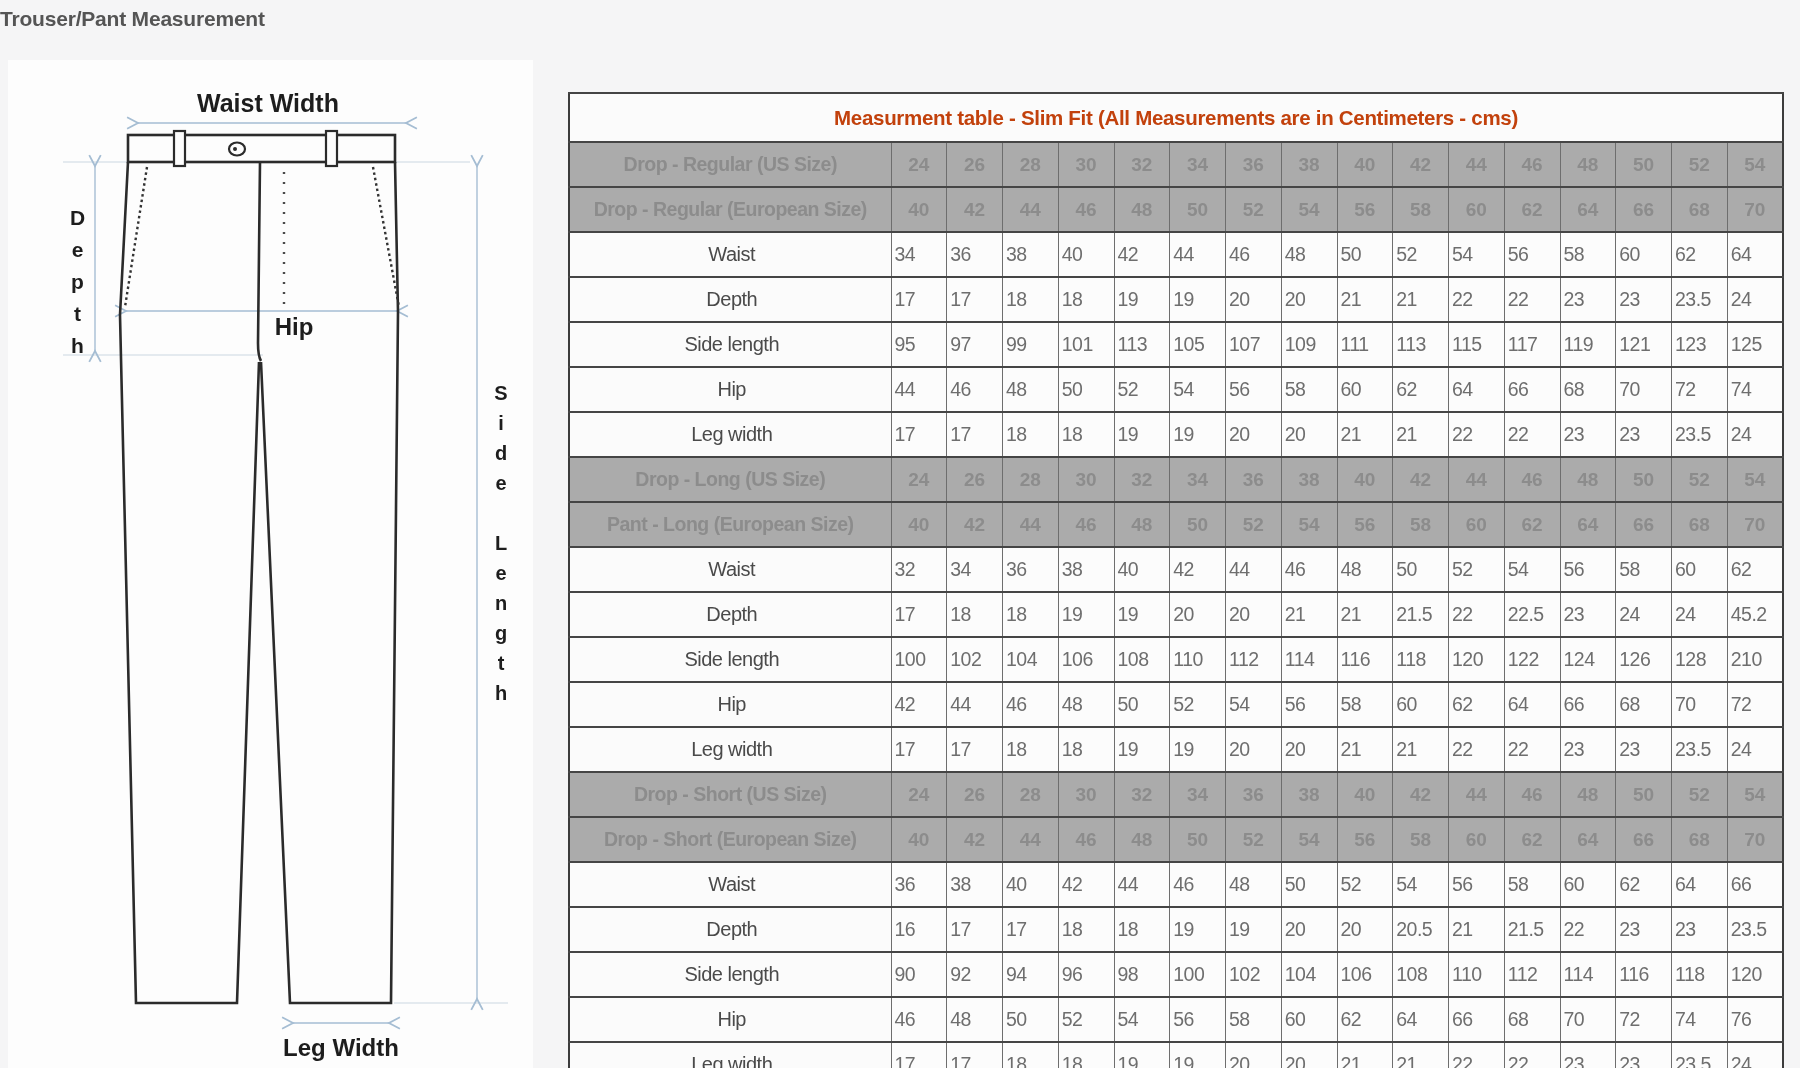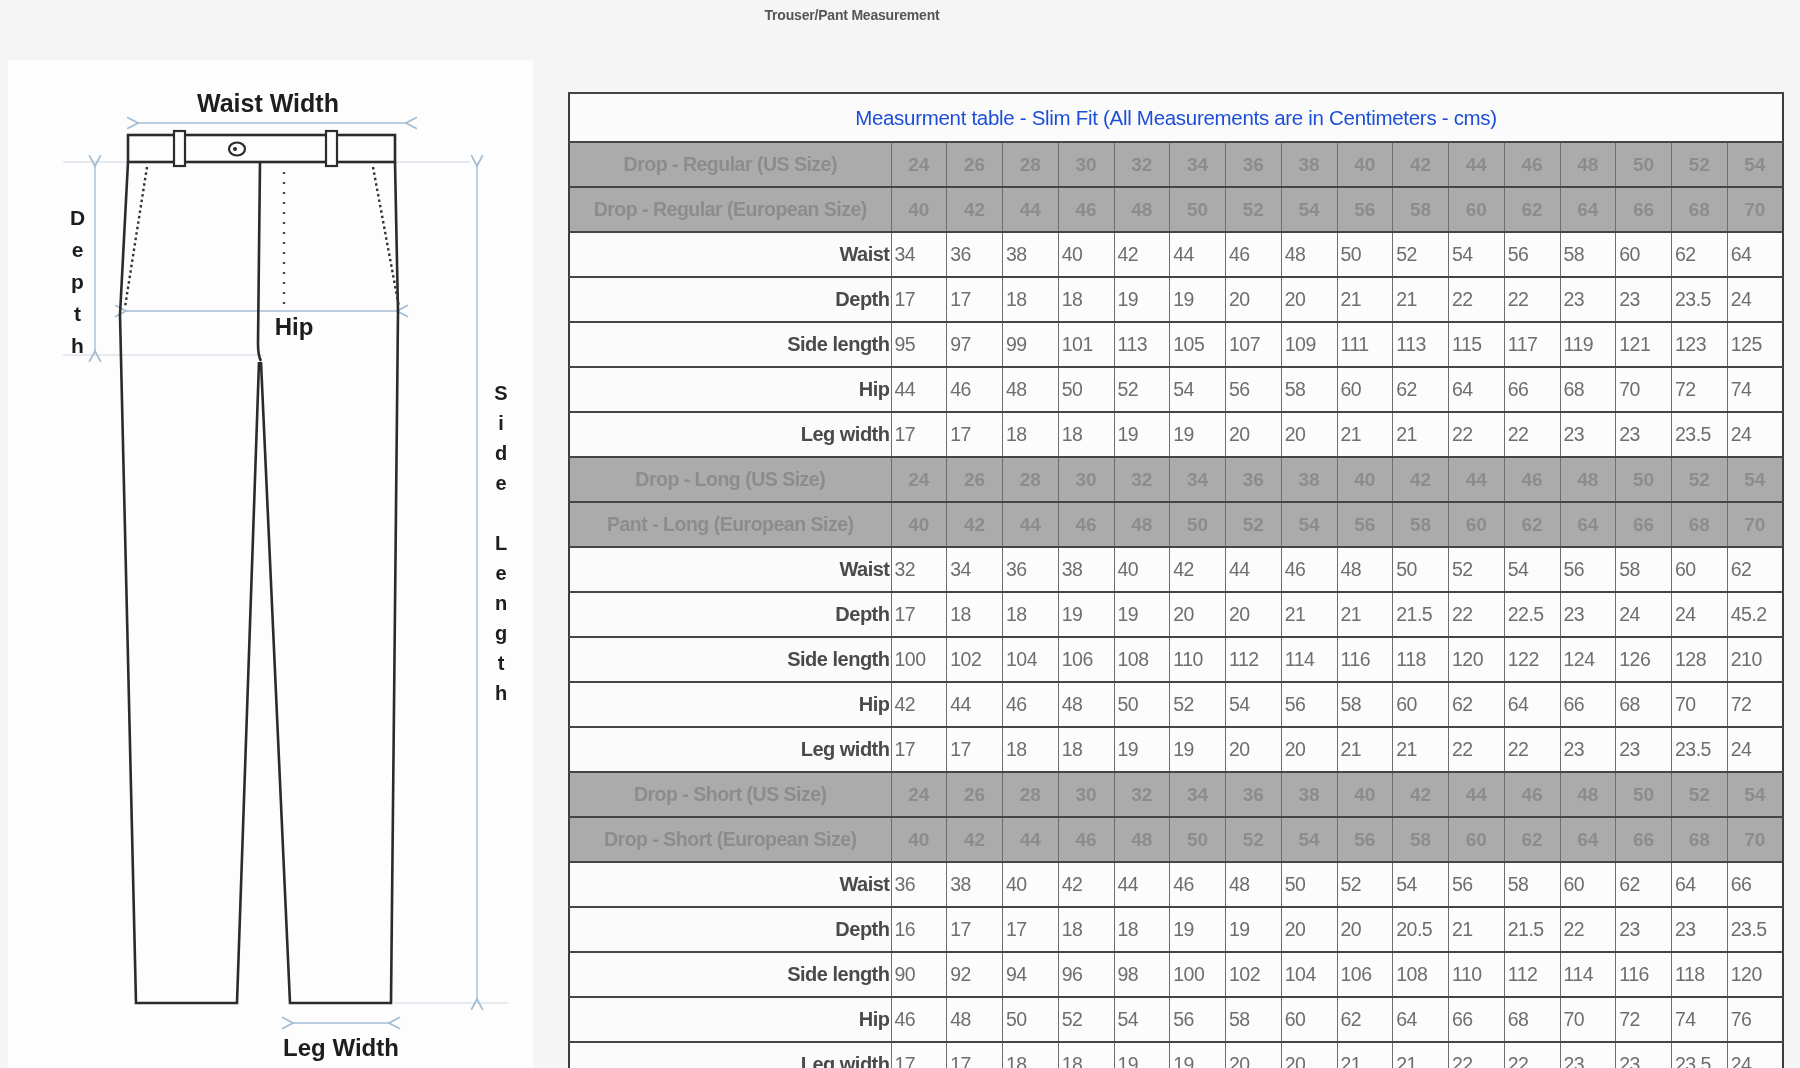--- a/index.html
+++ b/index.html
@@ -4,21 +4,21 @@
 <style>
   html,body{margin:0;padding:0;}
   body{
     width:1800px;height:1068px;
     background:#f5f5f6;
     font-family:"Liberation Sans","DejaVu Sans",sans-serif;
     position:relative;overflow:hidden;
   }
   .page-title{
     position:absolute;top:7px;left:0;width:1704px;
-    text-align:center;font-size:14px;font-weight:bold;color:#555;
+    font-size:21px;font-weight:bold;color:#555;
     letter-spacing:-0.2px;
   }
   
   .diagram-panel{
     position:absolute;left:8px;top:60px;width:525px;height:1008px;
     background:#fdfdfd;
   }
   .diagram-panel svg{position:absolute;left:0;top:0;}
   .vlabel{
     position:absolute;
@@ -39,28 +39,28 @@
   .size-table td{
     border:1px solid #6e6e6e;
     border-top:2px solid #454545;
     border-bottom:2px solid #454545;
     height:41px;
     overflow:hidden;white-space:nowrap;
     vertical-align:middle;
   }
   .size-table tr.title-row td{height:45px;}
   td.tbl-title{
-    text-align:center;font-size:20.5px;font-weight:normal;color:#1d4ed8;
+    text-align:center;font-size:20.5px;font-weight:bold;color:#c2410c;
     background:#fbfbfb;letter-spacing:-0.3px;
   }
   tr.hdr-row td{background:#ababab;color:#8c8c8c;font-weight:bold;}
   td.hdr-label{text-align:center;font-size:19.5px;letter-spacing:-0.5px;}
   td.hdr-val{text-align:center;font-size:19px;}
   td.row-label{
-    text-align:right;padding-left:4px;font-size:20px;font-weight:bold;color:#4a4a4a;
+    text-align:center;padding-left:4px;font-size:20px;font-weight:normal;color:#4a4a4a;
     letter-spacing:-0.5px;background:#fbfbfb;
   }
   td.val{
     text-align:left;padding-left:3px;font-size:19.5px;color:#6e6e6e;
     background:#fcfcfc;letter-spacing:-0.5px;
   }
 </style>
 </head>
 <body>
 

